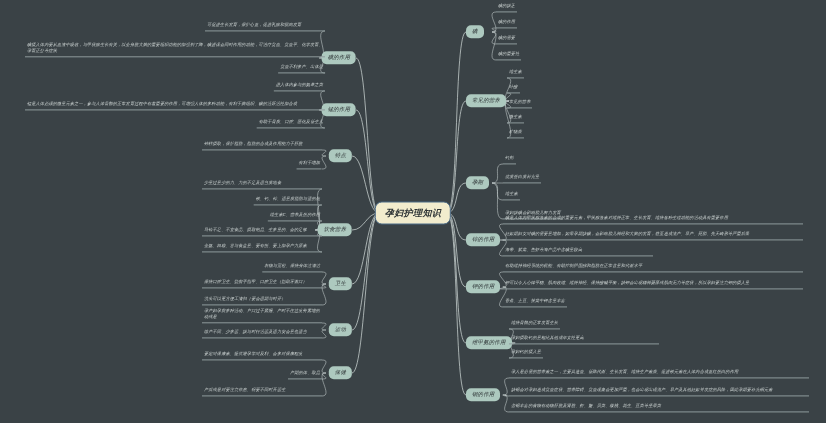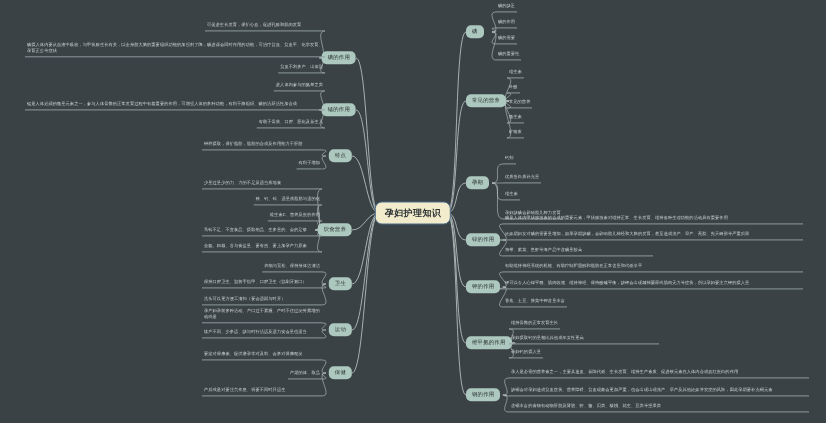--- a/index.html
+++ b/index.html
@@ -13,20 +13,21 @@
     font-family: "DejaVu Sans", "Liberation Sans", sans-serif;
     overflow: hidden;
     position: relative;
   }
   #canvas {
     position: absolute;
     left: 0;
     top: 0;
     width: 710px;
     height: 423px;
+    font-style: italic;
   }
   #edges {
     position: absolute;
     left: 0; top: 0;
     width: 826px;
     height: 423px;
     pointer-events: none;
   }
   .node {
     position: absolute;

